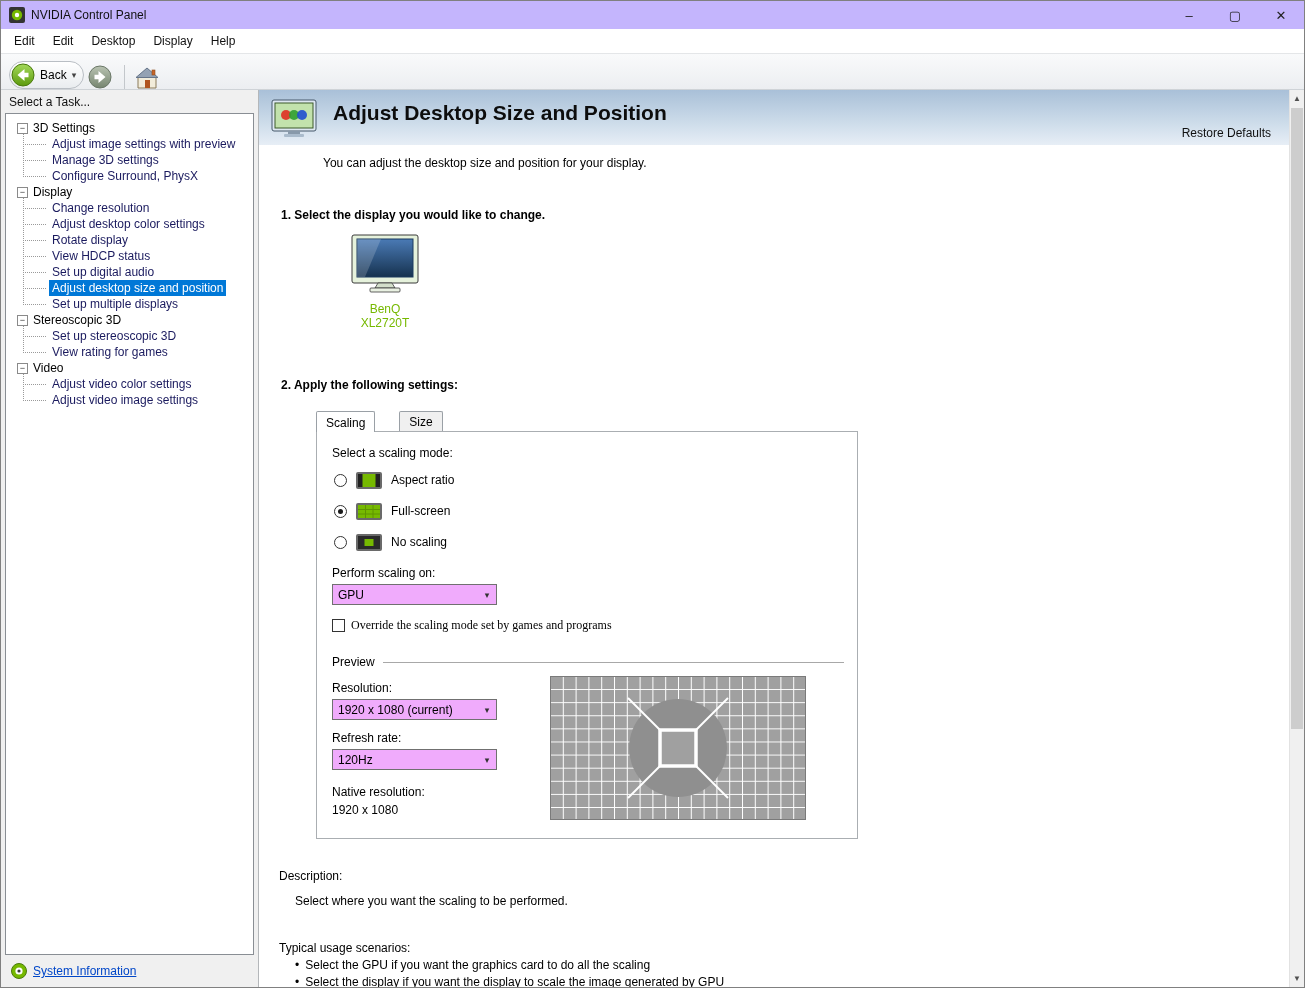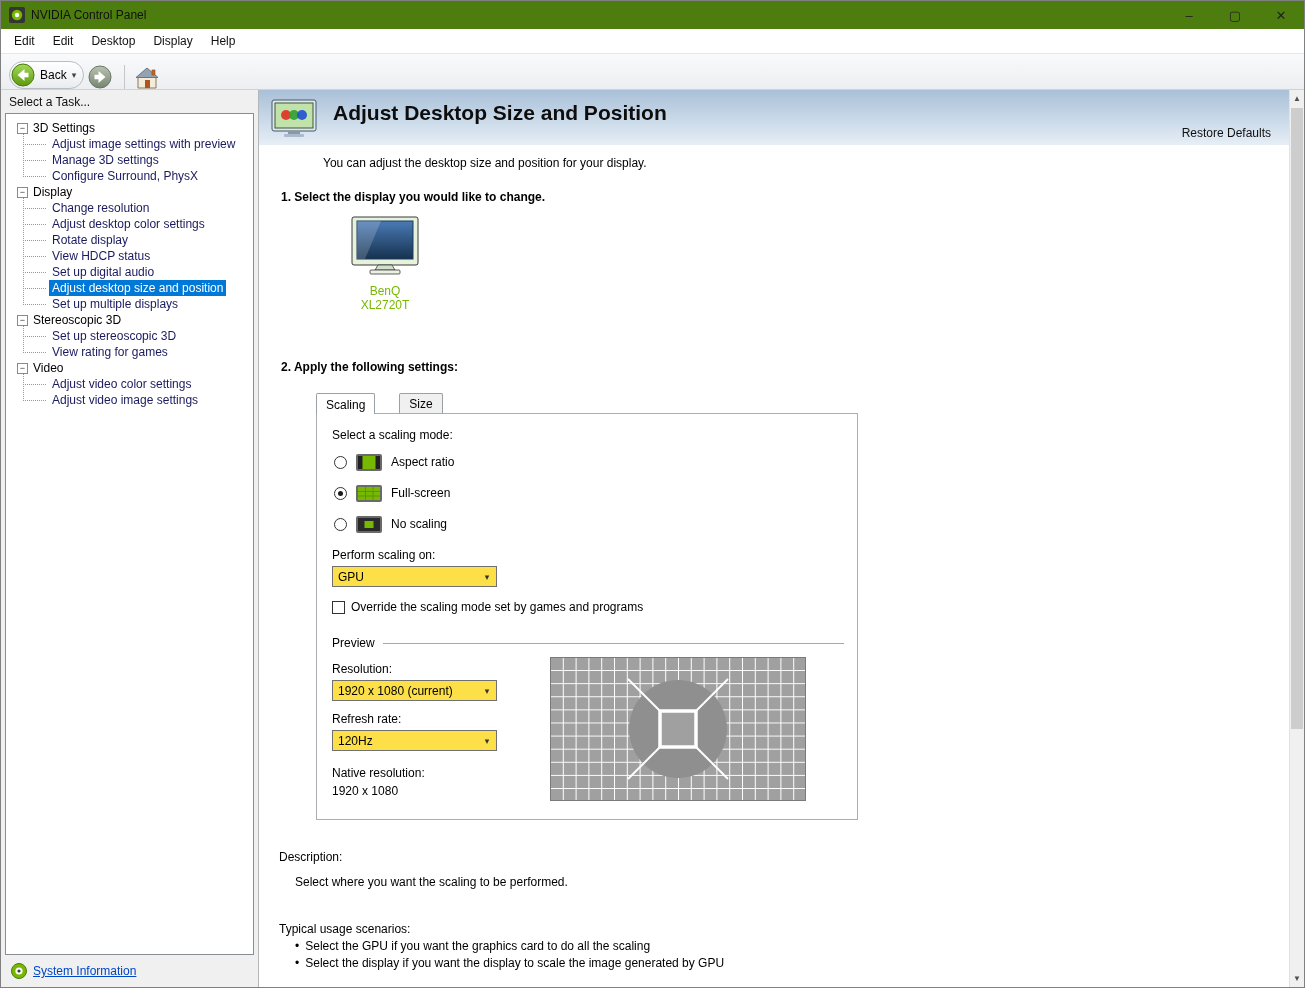--- a/index.html
+++ b/index.html
@@ -2,21 +2,21 @@
 <html><head>
 <meta charset="utf-8">
 <style>
   * { margin:0; padding:0; box-sizing:border-box; }
   html,body { width:1305px; height:988px; }
   body { font-family:"Liberation Sans","DejaVu Sans",sans-serif; font-size:12px; color:#000; background:#fff; }
 
   .window { width:1305px; height:988px; border:1px solid #808080; background:#fff; display:flex; flex-direction:column; overflow:hidden; }
 
   
-  .titlebar { height:28px; flex:0 0 auto; display:flex; align-items:center; padding-left:8px; background:#4d7c0f; }
+  .titlebar { height:28px; flex:0 0 auto; display:flex; align-items:center; padding-left:8px; background:#c4b5fd; }
   .app-icon { width:16px; height:16px; margin-right:6px; flex:0 0 auto; }
   .title-text { font-size:12px; color:#111; }
   .win-controls { margin-left:auto; display:flex; height:100%; }
   .win-btn { width:46px; height:100%; display:flex; align-items:center; justify-content:center; font-size:13px; color:#222; cursor:default; }
 
   
   .menubar { height:24px; flex:0 0 auto; display:flex; align-items:center; padding-left:4px; background:#fff; }
   .menu-item { padding:3px 9px; font-size:12px; color:#111; }
 
   
@@ -58,42 +58,42 @@
 
   .header-band { height:55px; flex:0 0 auto; position:relative; display:flex; align-items:flex-start;
                  padding:8px 0 0 12px; background:linear-gradient(#a9c0d8,#cddcea 60%,#e7eef6); }
   .band-icon { margin-top:1px; }
   .page-title { font-size:21px; font-weight:bold; color:#0d0d0d; margin:3px 0 0 16px; }
   .restore-defaults { position:absolute; right:18px; bottom:5px; font-size:12px; color:#101010; cursor:pointer; }
 
   .content { flex:1; overflow:hidden; padding-bottom:10px; }
   .intro { margin:11px 0 0 64px; }
   .step-heading { font-weight:bold; font-size:12px; margin-left:22px; }
-  .step1 { margin-top:20px; }
+  .step1 { margin-top:38px; }
   .step2 { margin-top:48px; }
   .display-picker { margin:12px 0 0 90px; width:72px; text-align:center; }
   .display-name { color:#76b900; margin-top:5px; font-size:12px; }
 
   .tabs { margin:19px 0 0 57px; display:flex; align-items:flex-end; position:relative; z-index:2;gap:22px; }
   .tab { padding:3px 9px 2px; font-size:12px; border:1px solid #9aa0a6; border-bottom:none; background:#f0f0f0;
          border-radius:2px 2px 0 0; margin-right:2px; cursor:pointer; }
   .tab.active { background:#fff; padding-top:4px; margin-bottom:-1px; }
 
   .tab-panel { margin-left:57px; width:542px; border:1px solid #aaaeb2; background:#fff; padding:14px 0 18px 15px; position:relative; z-index:1; }
   .field-label { font-size:12px; }
   .radio-row { display:flex; align-items:center; gap:9px; margin:9px 0 0 2px; height:22px; cursor:pointer; }
   .radio-row:first-of-type { margin-top:12px; }
   .radio { width:13px; height:13px; border:1px solid #333; border-radius:50%; background:#fff; position:relative; flex:0 0 auto; }
   .radio.checked::after { content:""; position:absolute; inset:3px; background:#1a1a1a; border-radius:50%; }
   .mode-icon { flex:0 0 auto; display:flex; }
   .perform-label { margin-top:13px; }
-  .combo { width:165px; height:21px; border:1px solid #707070; background:#fde047; display:flex; align-items:center; margin-top:4px; cursor:pointer; }
+  .combo { width:165px; height:21px; border:1px solid #707070; background:#f0abfc; display:flex; align-items:center; margin-top:4px; cursor:pointer; }
   .combo-value { flex:1; padding-left:5px; font-size:12px; white-space:nowrap; overflow:hidden; }
   .combo-arrow { width:18px; text-align:center; font-size:9px; color:#333; flex:0 0 auto; }
-  .check-row { display:flex; align-items:center; gap:6px; margin-top:13px; cursor:pointer; }
+  .check-row { display:flex; align-items:center; gap:6px; margin-top:13px; cursor:pointer;font-family:Liberation Serif, serif; }
   .checkbox { width:13px; height:13px; border:1px solid #333; background:#fff; flex:0 0 auto; }
   .preview-header { display:flex; align-items:center; gap:8px; margin-top:22px; width:512px; }
   .preview-header .line { flex:1; height:1px; background:#a8a8a8; }
   .preview-area { display:flex; margin-top:7px;align-items:center; }
   .preview-fields { width:218px; flex:0 0 auto; }
   .res-label { margin-top:2px; }
   .refresh-label { margin-top:11px; }
   .native-label { margin-top:15px; }
   .native-value { margin-top:4px; }
   .preview-grid { flex:0 0 auto; }

